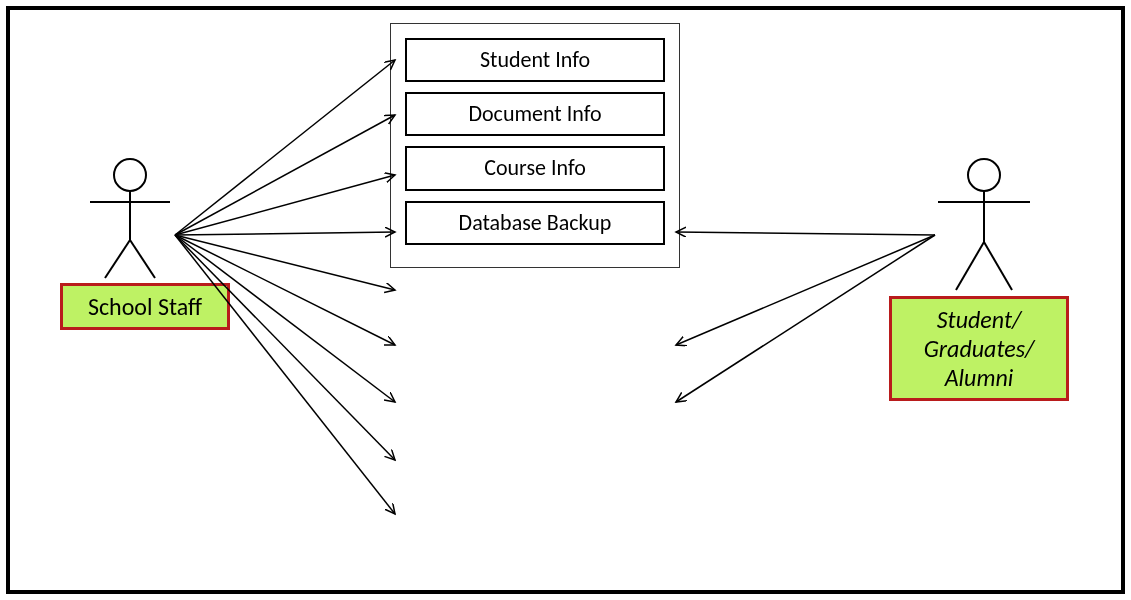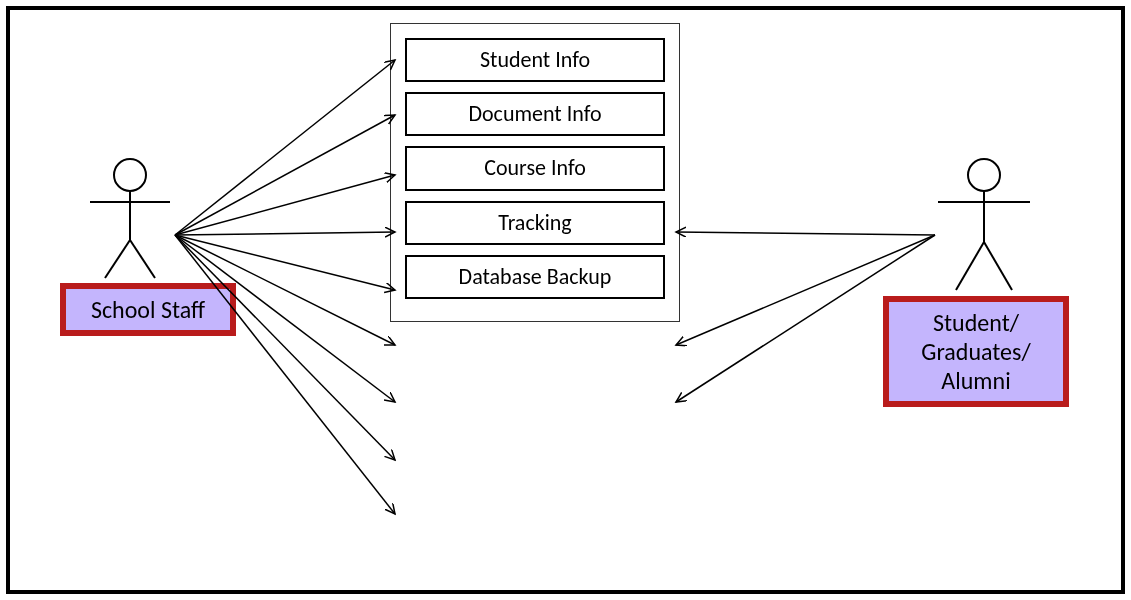--- a/index.html
+++ b/index.html
@@ -38,47 +38,46 @@
     font-size: 22px;
     line-height: 1.1;
     padding: 8px 4px;
     margin-bottom: 10px;
     position: relative;
     background: #fff;
   }
   .uc:last-child { margin-bottom: 12px; }
   .actor-label {
     position: absolute;
-    border: 6px solid #b91c1c;
+    border: 3px solid #b91c1c;
     font-size: 24px;
     text-align: center;
     padding: 6px 12px;
-    background: #c4b5fd;
+    background: #bef264;
   }
   .actor-label.left  { left: 60px;  top: 283px; width: 140px; }
-  .actor-label.right { right: 62px; top: 296px; width: 150px; }
+  .actor-label.right { right: 62px; top: 296px; width: 150px; font-style: italic; }
   svg.canvas {
     position: absolute;
     left: 0; top: 0;
     width: 1131px;
     height: 600px;
     pointer-events: none;
   }
 </style>
 </head>
 <body>
 
 <div class="wrap">
   <div class="outer"></div>
 
   <div class="usecases">
     <div class="uc"><span>Student Info</span></div>
     <div class="uc"><span>Document Info</span></div>
     <div class="uc"><span>Course Info</span></div>
-    <div class="uc"><span>Tracking</span></div>
     <div class="uc"><span>Database Backup</span></div>
   </div>
 
   <div class="actor-label left">
     <span>School Staff</span>
   </div>
   <div class="actor-label right">
     <span>Student/</span><br>
     <span>Graduates/</span><br>
     <span>Alumni</span>

